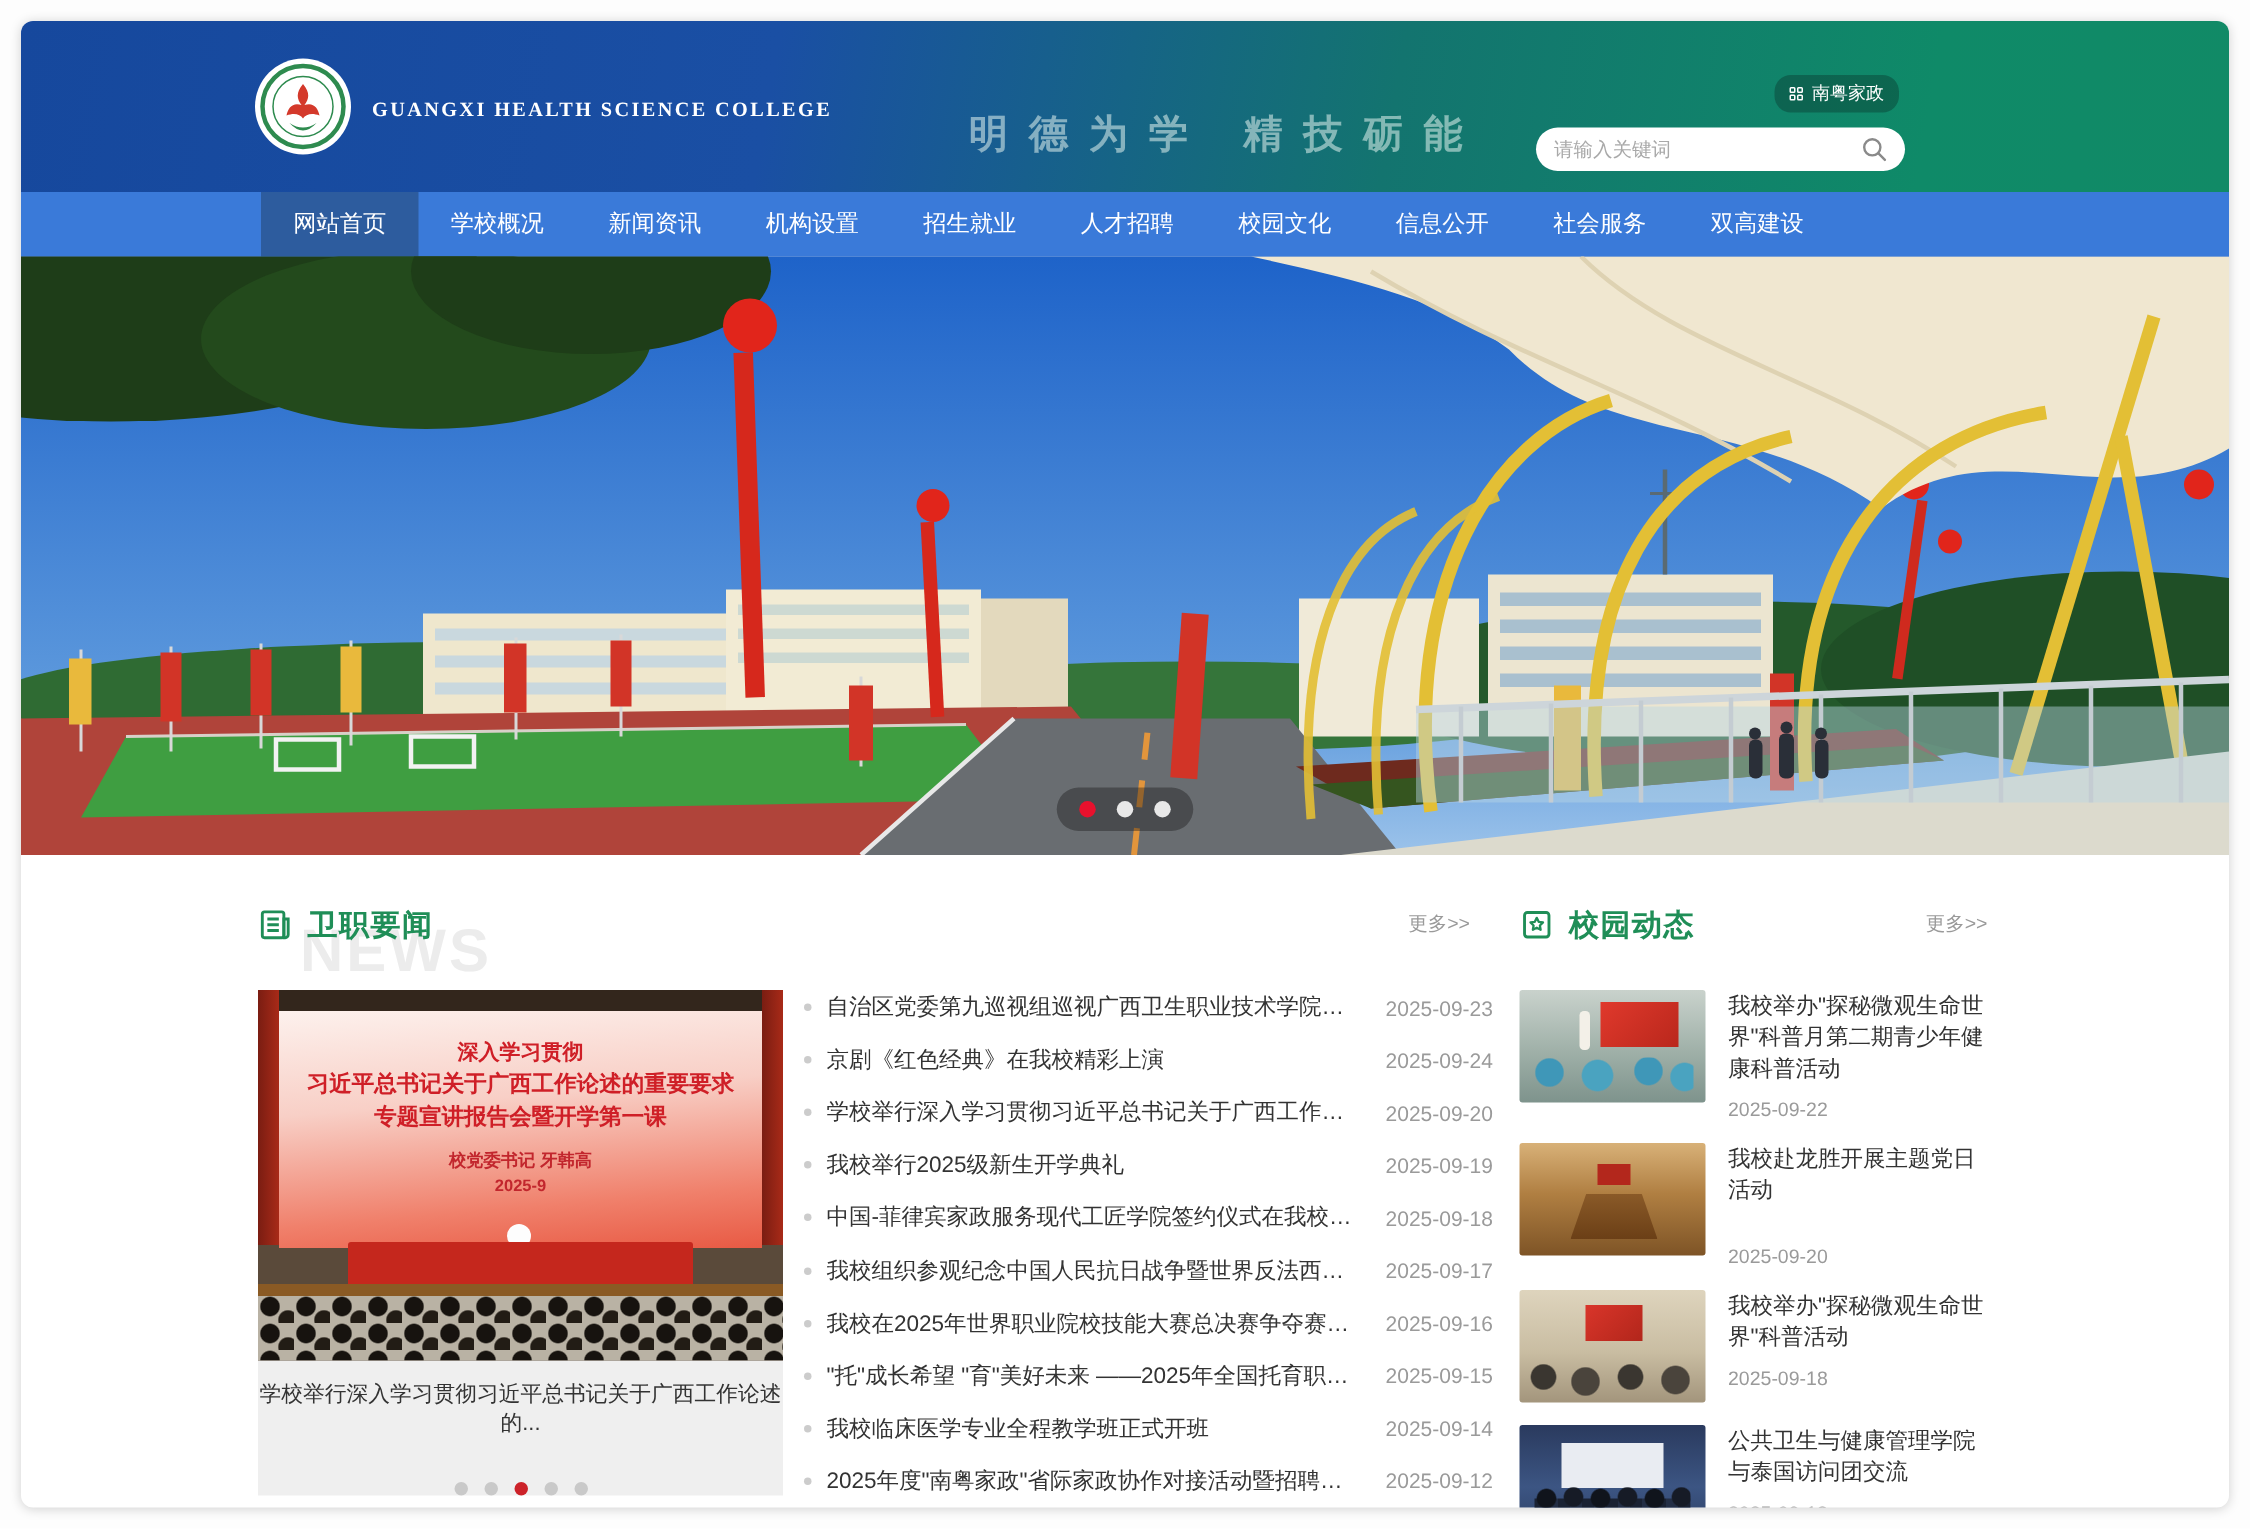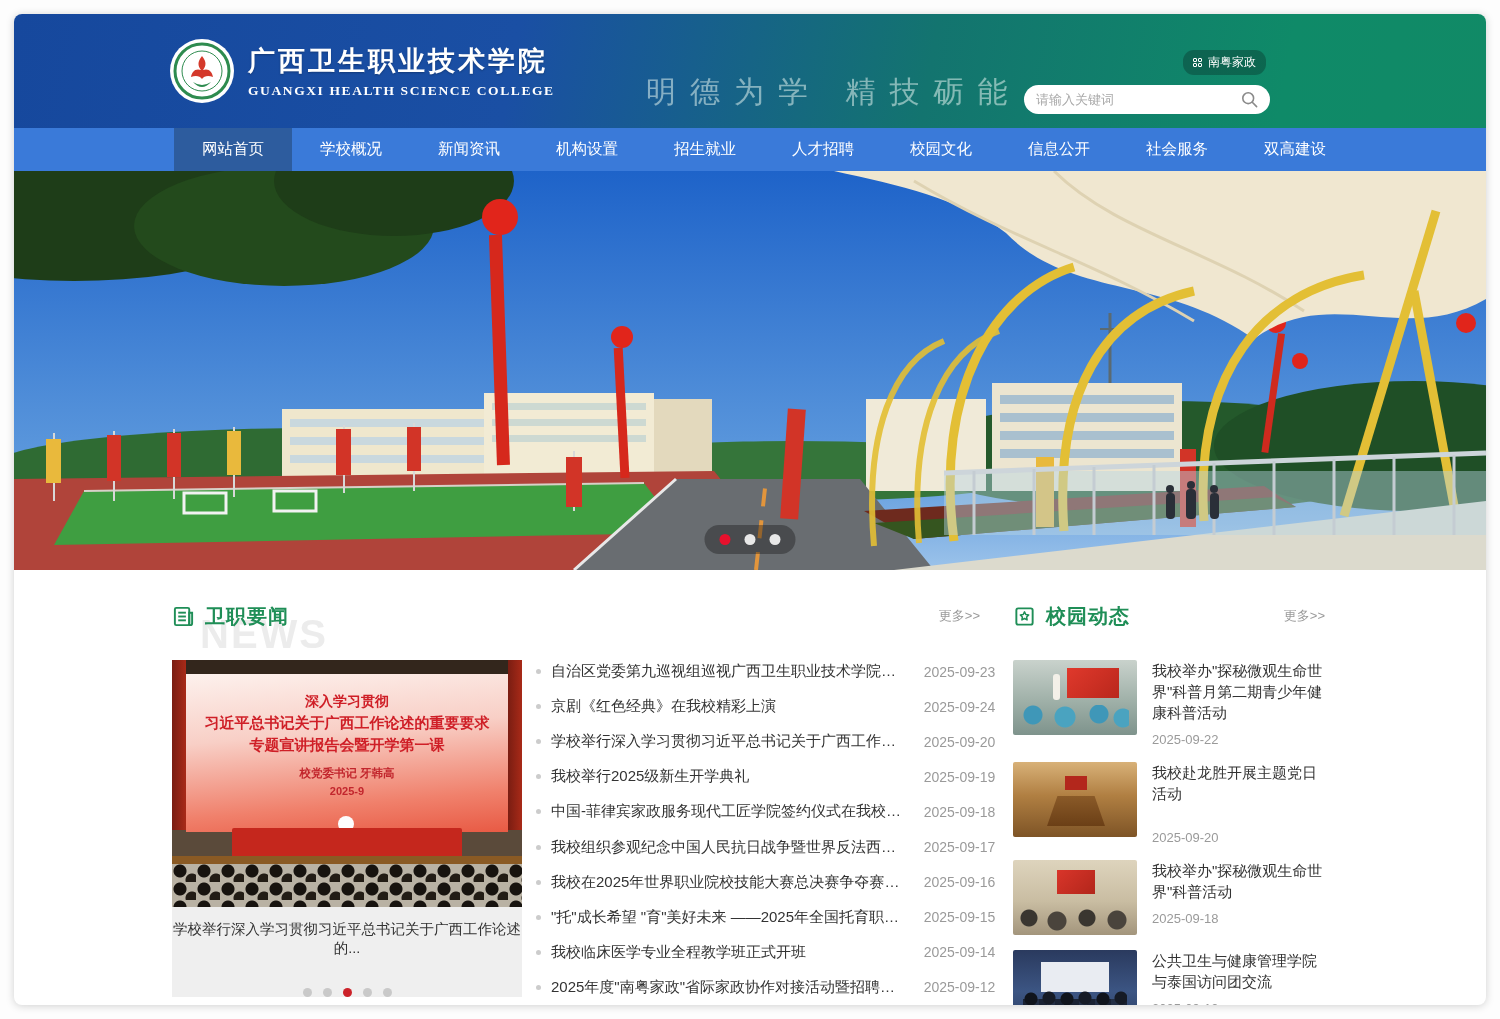--- a/index.html
+++ b/index.html
@@ -6,32 +6,32 @@
   html,body { width:1500px; height:1019px; background:#fdfdfd; font-family:"Liberation Sans","DejaVu Sans",sans-serif; }
   .page { width:1472px; height:991px; margin:14px; border-radius:8px; overflow:hidden; background:#fff; box-shadow:0 1px 8px rgba(0,0,0,.18); position:relative; }
 
   
   .header { height:114px; position:relative; background:linear-gradient(100deg,#16489d 0%,#1a4fa4 34%,#13746f 62%,#0f8a68 86%,#118a66 100%); display:flex; align-items:center; }
   .brand { display:flex; align-items:center; margin-left:156px; gap:14px; }
   .logo { width:64px; height:64px; border-radius:50%; background:#fff; display:flex; align-items:center; justify-content:center; flex:0 0 auto; }
   .titles { color:#fff; }
   .t-zh { font-size:27px; font-weight:bold; letter-spacing:3px; text-shadow:0 1px 2px rgba(0,0,0,.25); }
   .t-en { font-family:"Liberation Serif","DejaVu Serif",serif; font-size:13.5px; font-weight:bold; letter-spacing:1.6px; margin-top:4px; }
-  .motto { position:absolute; left:632px; top:58px; font-size:30px; letter-spacing:14px; color:rgba(225,243,238,.55); font-weight:normal; font-family:"DejaVu Serif","Liberation Serif",serif; }
+  .motto { position:absolute; left:632px; top:58px; font-size:26px; letter-spacing:14px; color:rgba(225,243,238,.55); font-weight:bold; font-family:"DejaVu Serif","Liberation Serif",serif; }
   .header-right { position:absolute; right:216px; top:36px; width:246px; }
   .sitenav { display:flex; align-items:center; gap:6px; background:rgba(10,40,35,.35); color:#fff; font-size:12px; border-radius:11px; padding:4px 10px; width:max-content; margin-left:auto; margin-right:4px; cursor:pointer; }
   .grid-ico { display:inline-grid; grid-template-columns:4px 4px; gap:1.5px; }
   .grid-ico i { width:4px; height:4px; border:1px solid #fff; border-radius:1px; display:block; }
   .searchbox { margin-top:10px; background:#fff; border-radius:15px; height:29px; display:flex; align-items:center; padding:0 12px; }
   .searchbox input { border:none; outline:none; flex:1; font-size:13px; color:#333; background:transparent; }
   .searchbox input::placeholder { color:#a9a9a9; }
 
   
   .nav { height:43px; background:#3a7ad9; display:flex; padding-left:160px; }
-  .nav-item { width:118px; display:flex; align-items:center; justify-content:center; color:#fff; font-size:15.5px; cursor:pointer; }
+  .nav-item { width:105px; display:flex; align-items:center; justify-content:center; color:#fff; font-size:15.5px; cursor:pointer; }
   .nav-item.active { background:#2d5c9e; }
 
   
   .hero { height:399px; position:relative; background:#2a6bc8; }
   .hero svg { display:block; width:100%; height:100%; }
   .hero-dots { position:absolute; left:50%; bottom:16px; transform:translateX(-50%); background:rgba(20,20,20,.38); border-radius:15px; padding:9px 15px; display:flex; gap:14px; }
   .hero-dots i { width:11px; height:11px; border-radius:50%; background:#e8e8e8; cursor:pointer; }
   .hero-dots i.on { background:#e8112d; }
 
   
@@ -112,21 +112,20 @@
     <div class="brand">
       <div class="logo">
         <svg width="58" height="58" viewBox="0 0 58 58">
           <circle cx="29" cy="29" r="27" fill="#fff" stroke="#2e8b4f" stroke-width="3"></circle>
           <circle cx="29" cy="29" r="20" fill="none" stroke="#2e8b4f" stroke-width="1"></circle>
           <path d="M29 14 c5 6 4 10 1 14 c6 -2 9 2 10 7 c-5 -2 -9 -1 -11 2 c-2 -3 -6 -4 -11 -2 c1 -5 4 -9 10 -7 c-3 -4 -4 -8 1 -14 z" fill="#d4392b"></path>
           <path d="M20 40 q9 6 18 0 q-9 10 -18 0 z" fill="#2e8b4f"></path>
         </svg>
       </div>
       <div class="titles">
-        <div class="t-zh">广西卫生职业技术学院</div>
         <div class="t-en">GUANGXI  HEALTH  SCIENCE  COLLEGE</div>
       </div>
     </div>
     <div class="motto">明德为学 精技砺能</div>
     <div class="header-right">
       <div class="sitenav">
         <span class="grid-ico">
             <i></i>
             <i></i>
             <i></i>

